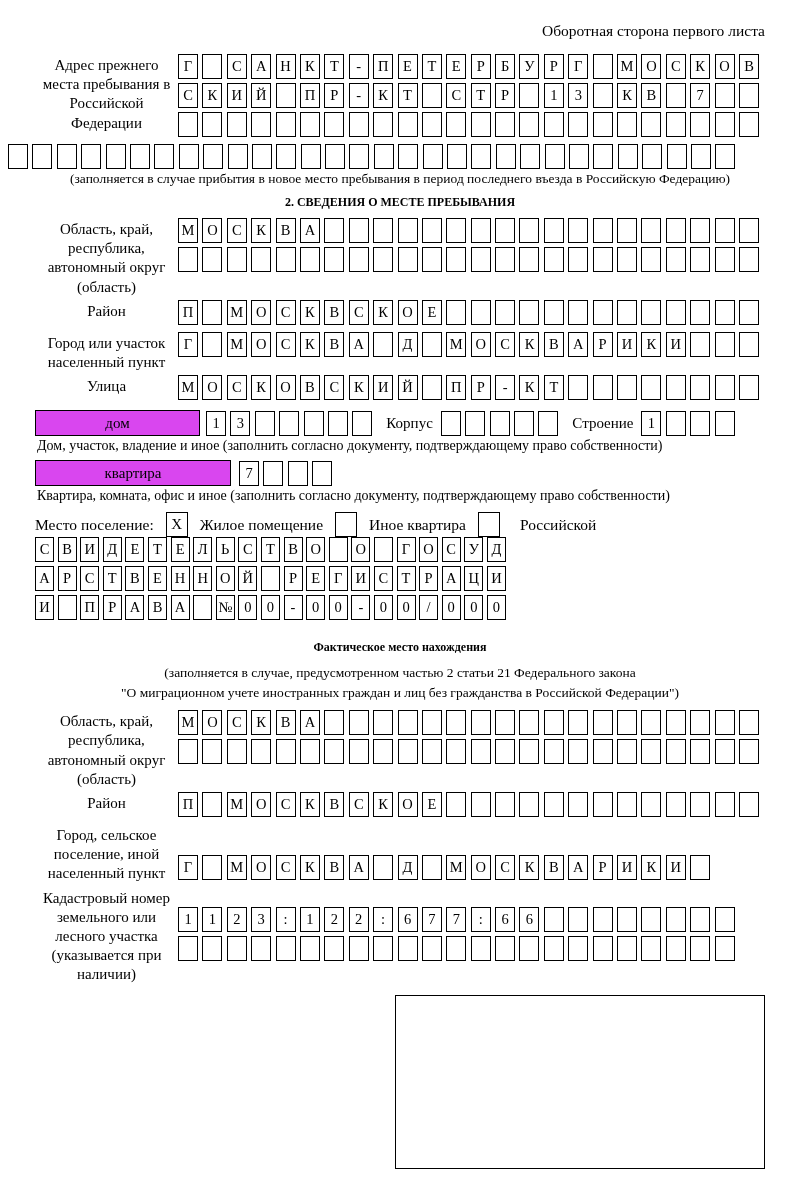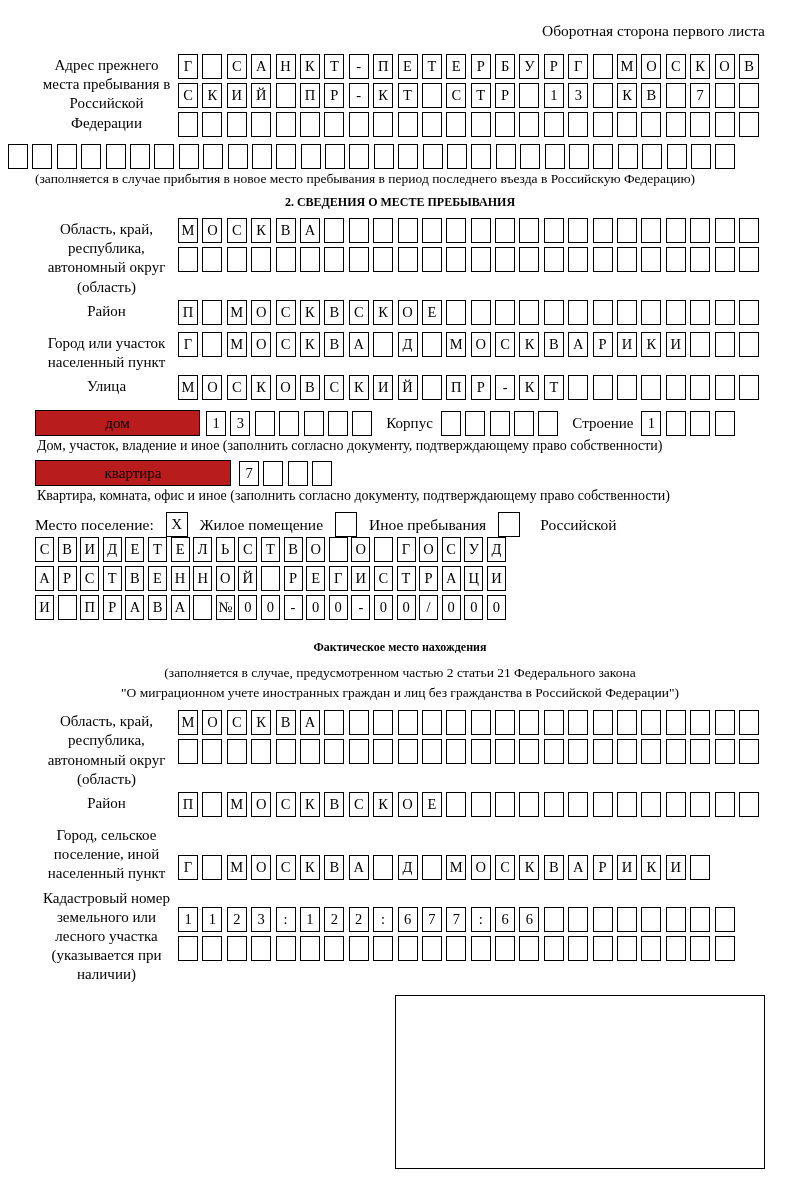--- a/index.html
+++ b/index.html
@@ -22,30 +22,30 @@
   }
   .tight .cell, .tight.cellrow { gap:3.6px; }
   .tight .cell { width:19px; }
 
   .field { display:flex; margin-bottom:3px; }
   .flabel { flex:none; font-size:15px; line-height:1.28; padding-top:2px; }
   .w140 { width:143px;text-align:center; }
   .w245 { width:245px; }
   .rows  { display:flex; flex-direction:column; }
 
-  .caption { font-size:13.5px; text-align:left; margin:2px 0 6px 0; }
+  .caption { font-size:13.5px; text-align:center; margin:2px 0 6px 0; }
   .caption-left { font-size:14px; text-align:left; margin:1px 0 6px 2px; }
   .sect-title { text-align:center; font-weight:bold; font-size:12px; margin:8px 0 8px 0; }
 
   .overflow-row { margin:2px 0 0 -27px; }
 
   .labelbox {
     border:1.6px solid #000; height:26px; box-sizing:border-box;
     display:flex; align-items:center; justify-content:center;
-    font-size:15px; flex:none; background:#b91c1c;
+    font-size:15px; flex:none; background:#d946ef;
   }
   .houseline { display:flex; align-items:center; margin:6px 0 2px 0; }
   .inline-lb { font-size:15px; margin:0 8px 0 14px; }
 
   .stayline { display:flex; align-items:center; font-size:15.5px; margin:8px 0 0 0; }
   .checkbox {
     display:inline-flex; align-items:center; justify-content:center;
     width:22px; height:25px; box-sizing:border-box; border:1.6px solid #000;
     font-size:15px; margin:0 12px; flex:none; background:#fff;
   }
@@ -370,21 +370,21 @@
         <span class="cell"></span>
       </div>
   </div>
   <div class="caption-left">Квартира, комната, офис и иное (заполнить согласно документу, подтверждающему право собственности)</div>
 
   <div class="stayline">
     <span>Место поселение:</span>
     <span class="checkbox">X</span>
     <span>Жилое помещение</span>
     <span class="checkbox"></span>
-    <span>Иное пребывания</span>
+    <span>Иное квартира</span>
     <span class="checkbox" style="margin-right:20px;"></span>
     <span>Российской</span>
   </div>
 
   <div class="field">
     <div class="rows">
       <div class="cellrow tight">
           <span class="cell">С</span>
           <span class="cell">В</span>
           <span class="cell">И</span>

